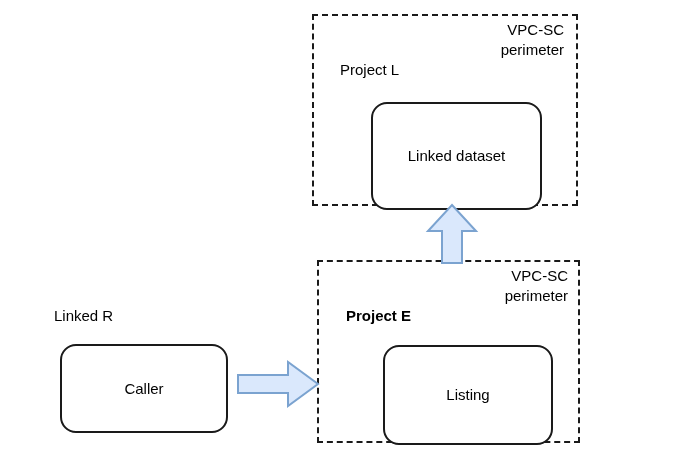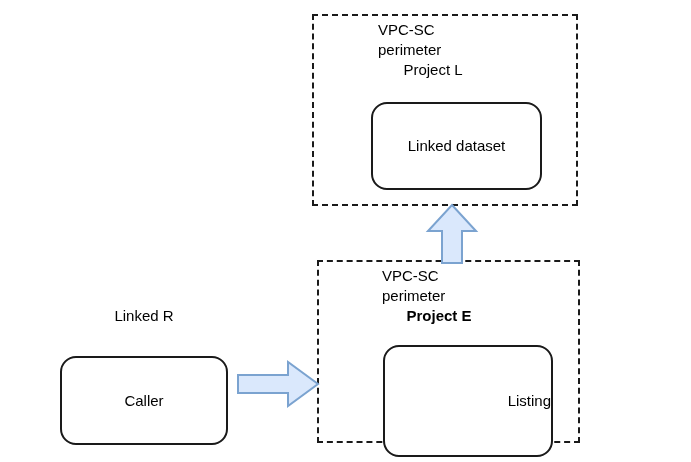--- a/index.html
+++ b/index.html
@@ -41,24 +41,24 @@
   
   .label {
     position: absolute;
     color: #000000;
     font-size: 15px;
     line-height: 20px;
     white-space: pre-line;
     letter-spacing: 0px;
   }
   .label-right {
-    text-align: left;
+    text-align: right;
   }
   .label-center {
-    text-align: center;
+    text-align: left;
   }
   #perimeter-label-l {
     left: 378px;
     top: 20px;
     width: 186px;
   }
   #project-label-l {
     left: 340px;
     top: 60px;
     width: 186px;
@@ -90,35 +90,33 @@
     align-items: center;
     justify-content: center;
     color: #000000;
     font-size: 15px;
     line-height: 20px;
   }
   #node-linked-dataset {
     left: 371px;
     top: 102px;
     width: 171px;
-    height: 88px;
+    height: 108px;
   }
   #node-listing {
     left: 383px;
     top: 345px;
     width: 170px;
-    height: 112px;
-    justify-content: flex-end;
+    height: 100px;
   }
   #node-caller {
     left: 60px;
     top: 344px;
     width: 168px;
     height: 89px;
-    margin-top: 12px;
   }
   
   .arrow {
     position: absolute;
     overflow: visible;
   }
   #arrow-listing-to-linked-dataset {
     left: 426px;
     top: 203px;
     width: 52px;

